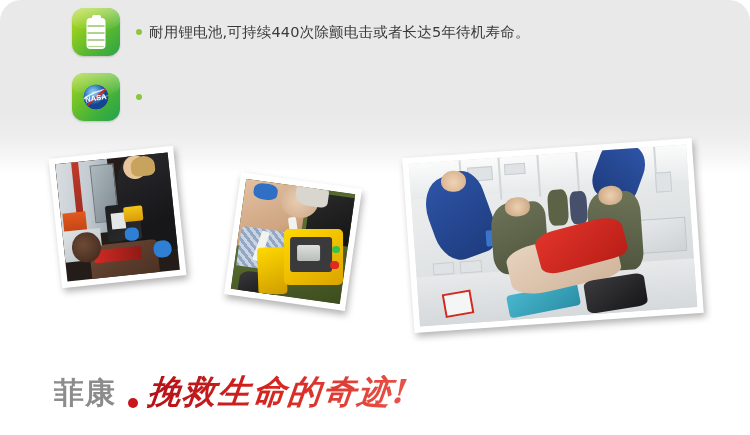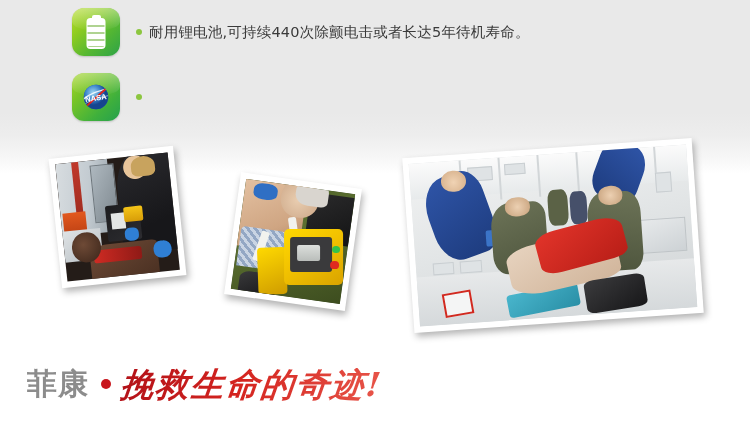--- a/index.html
+++ b/index.html
@@ -19,20 +19,21 @@
     width: 750px;
     height: 435px;
     background: linear-gradient(to bottom,
         #e9e9e9 0%,
         #e9e9e9 26%,
         #ededed 31%,
         #f6f6f6 36%,
         #ffffff 40%,
         #ffffff 100%);
     overflow: hidden;
+    border-radius: 21px;
   }
 
   
   .feature-row {
     position: absolute;
     left: 72px;
     display: flex;
     align-items: center;
   }
   #feature-row-0 { top: 8px; }
@@ -301,24 +302,24 @@
   .cab-bottle { position:absolute; left:26%; top:44%; width:5%; height:10%;
     background:#3b74c8; border-radius:2px; }
   .cab-far-a { position:absolute; left:49%; top:22%; width:7%; height:22%;
     background:#5b6246; border-radius:30%; }
   .cab-far-b { position:absolute; left:57%; top:24%; width:6%; height:20%;
     background:#46506a; border-radius:30%; }
 
   
   #slogan {
     position: absolute;
-    left: 27px;
+    left: 54px;
     top: 360px;
     display: flex;
-    align-items: center;
+    align-items: flex-end;
     height: 48px;
   }
   .slogan-brand {
     font-family: "DejaVu Sans", "Liberation Sans", sans-serif;
     font-size: 30px;
     font-weight: bold;
     color: #8c8c8c;
     letter-spacing: 1px;
     line-height: 1;
   }

